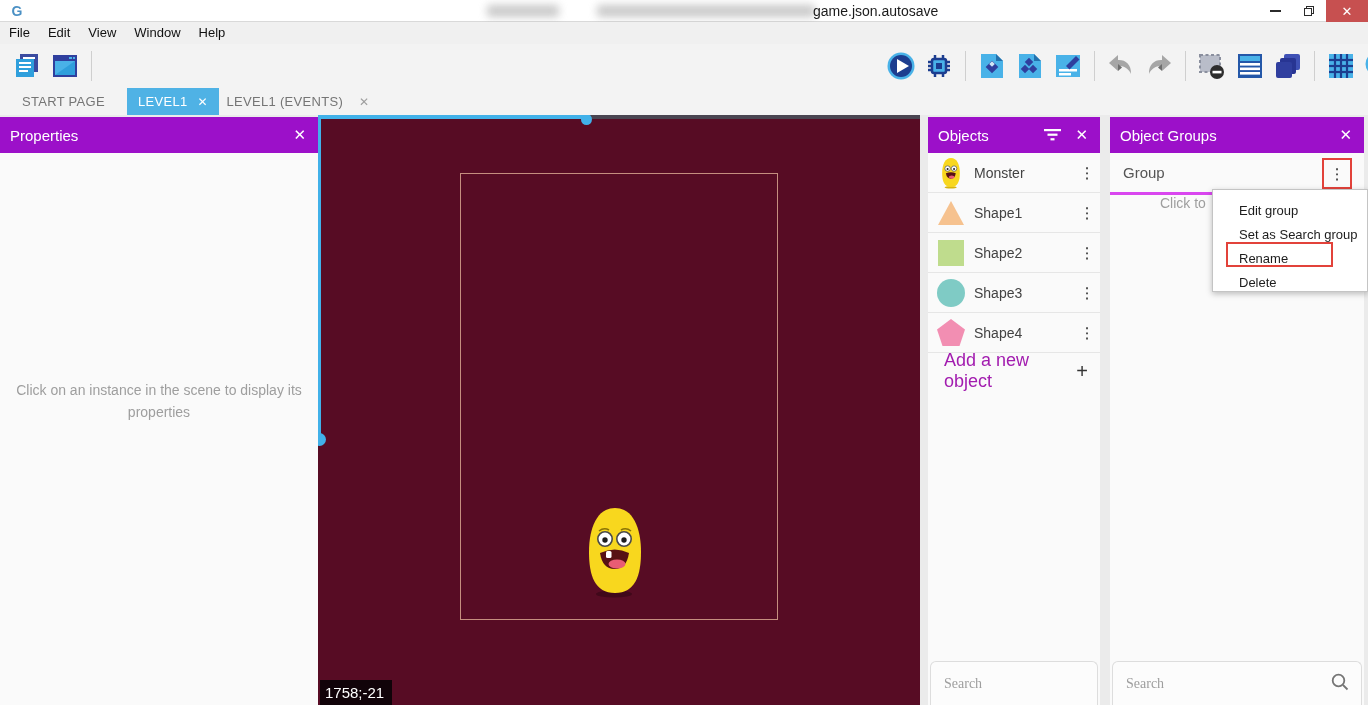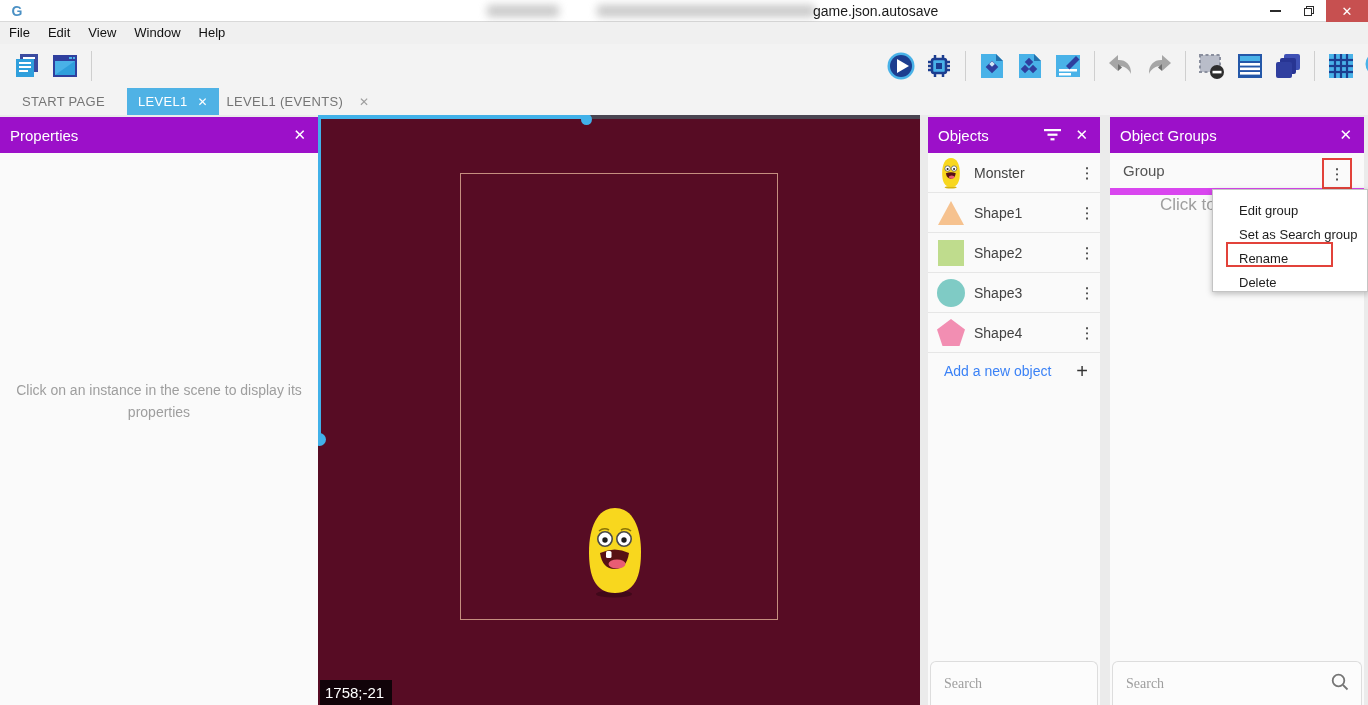--- a/index.html
+++ b/index.html
@@ -66,36 +66,36 @@
   .monster-wrap { position:absolute; left:263px; top:390px; width:68px; height:94px; }
   .coords { position:absolute; left:2px; bottom:0; min-width:72px; height:25px; background:rgba(12,3,7,.93); color:#fff; font-size:15px; line-height:25px; padding:0 5px; }
 
   
   .objs { left:928px; width:172px; }
   .obj-row { height:40px; display:flex; align-items:center; border-bottom:1px solid #e6e6e6; cursor:pointer; }
   .obj-thumb { width:46px; display:flex; align-items:center; justify-content:center; }
   .obj-name { flex:1; font-size:14px; color:#424242; }
   .kebab { width:26px; text-align:center; font-size:15px; color:#1f1f1f; cursor:pointer; line-height:14px; }
   .add-row { height:36px; display:flex; align-items:center; padding:0 12px 0 16px; cursor:pointer; }
-  .add-label { flex:1; font-size:14px; color:#3b82f6; }
+  .add-label { flex:1; font-size:18px; color:#a21caf; }
   .add-plus { font-size:20px; color:#333; }
   .shape-sq { width:26px; height:26px; background:#bfdc8d; }
   .shape-ci { width:28px; height:28px; border-radius:50%; background:#7fcbc5; }
 
   .search-box { position:absolute; left:2px; right:2px; bottom:0; height:44px; background:#fcfcfc; border:1px solid #ddd; border-bottom:none; border-radius:6px 6px 0 0; display:flex; align-items:center; }
   .search-input { flex:1; border:none; outline:none; background:transparent; font-size:14px; color:#6d28d9; padding-left:13px; font-family:Liberation Serif, serif; }
   .search-input::placeholder { color:#9e9e9e; }
   .search-mag { margin-right:12px; }
 
   
   .grps { left:1110px; width:254px; }
-  .grp-row { position:relative; height:42px; display:flex; align-items:center; padding:0 10px 0 13px; border-bottom:7px solid #d946ef; cursor:pointer; }
+  .grp-row { position:relative; height:42px; display:flex; align-items:center; padding:0 10px 0 13px; border-bottom:3px solid #d946ef; cursor:pointer; }
   .grp-name { flex:1; font-size:15px; color:#555; }
   .kebab-annot { position:absolute; right:12px; top:5px; width:30px; height:31px; border:2px solid #e2423a; display:flex; align-items:center; justify-content:center; }
-  .grp-hint { position:absolute; left:50px; top:78px; font-size:17px; color:#9e9e9e; white-space:nowrap; }
+  .grp-hint { position:absolute; left:50px; top:78px; font-size:14px; color:#9e9e9e; white-space:nowrap; }
 
   
   .ctx-menu { position:absolute; left:1212px; top:189px; width:156px; height:103px; background:#ffffff; border:1px solid #c4c4c4; box-shadow:0 2px 6px rgba(0,0,0,.25); z-index:50; }
   .ctx-item { height:24px; line-height:24px; padding-left:26px; font-size:13px; color:#1d1d1d; cursor:pointer; }
   .ctx-item:first-child { margin-top:9px; }
   .rename-annot { position:absolute; left:13px; top:52px; width:107px; height:25px; border:2px solid #e2423a; pointer-events:none; }
 </style>
 </head>
 <body>
 

